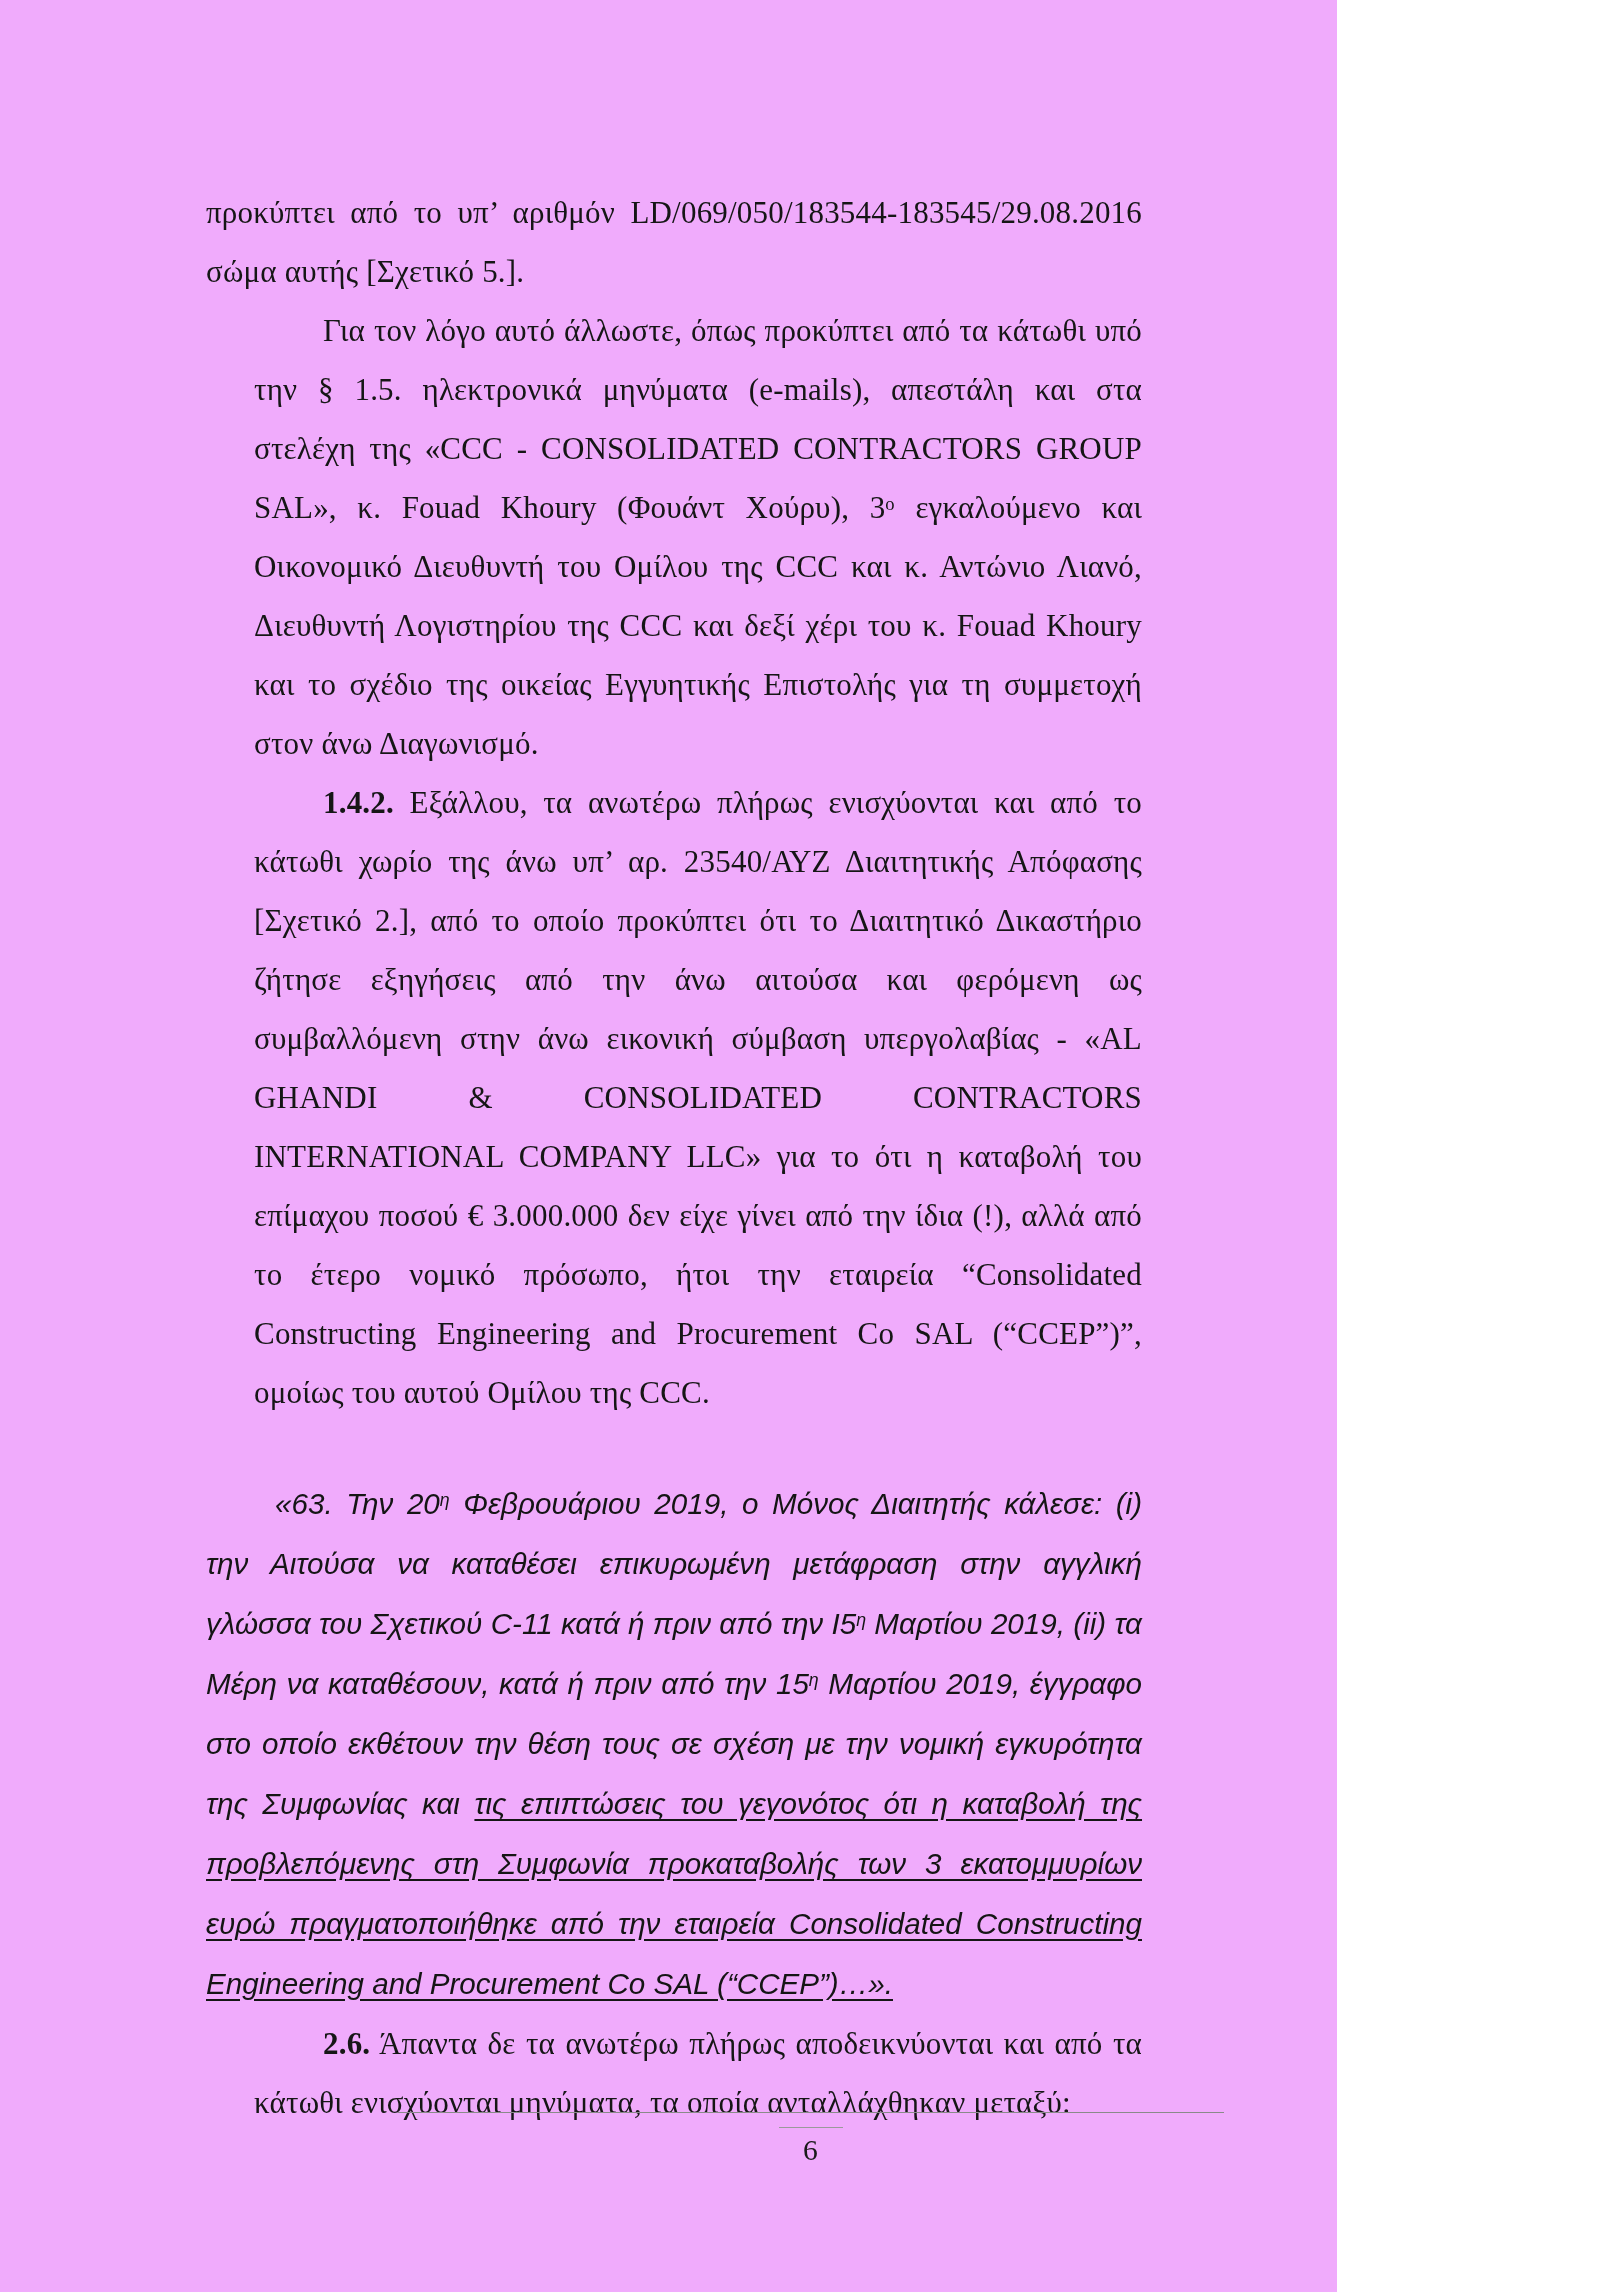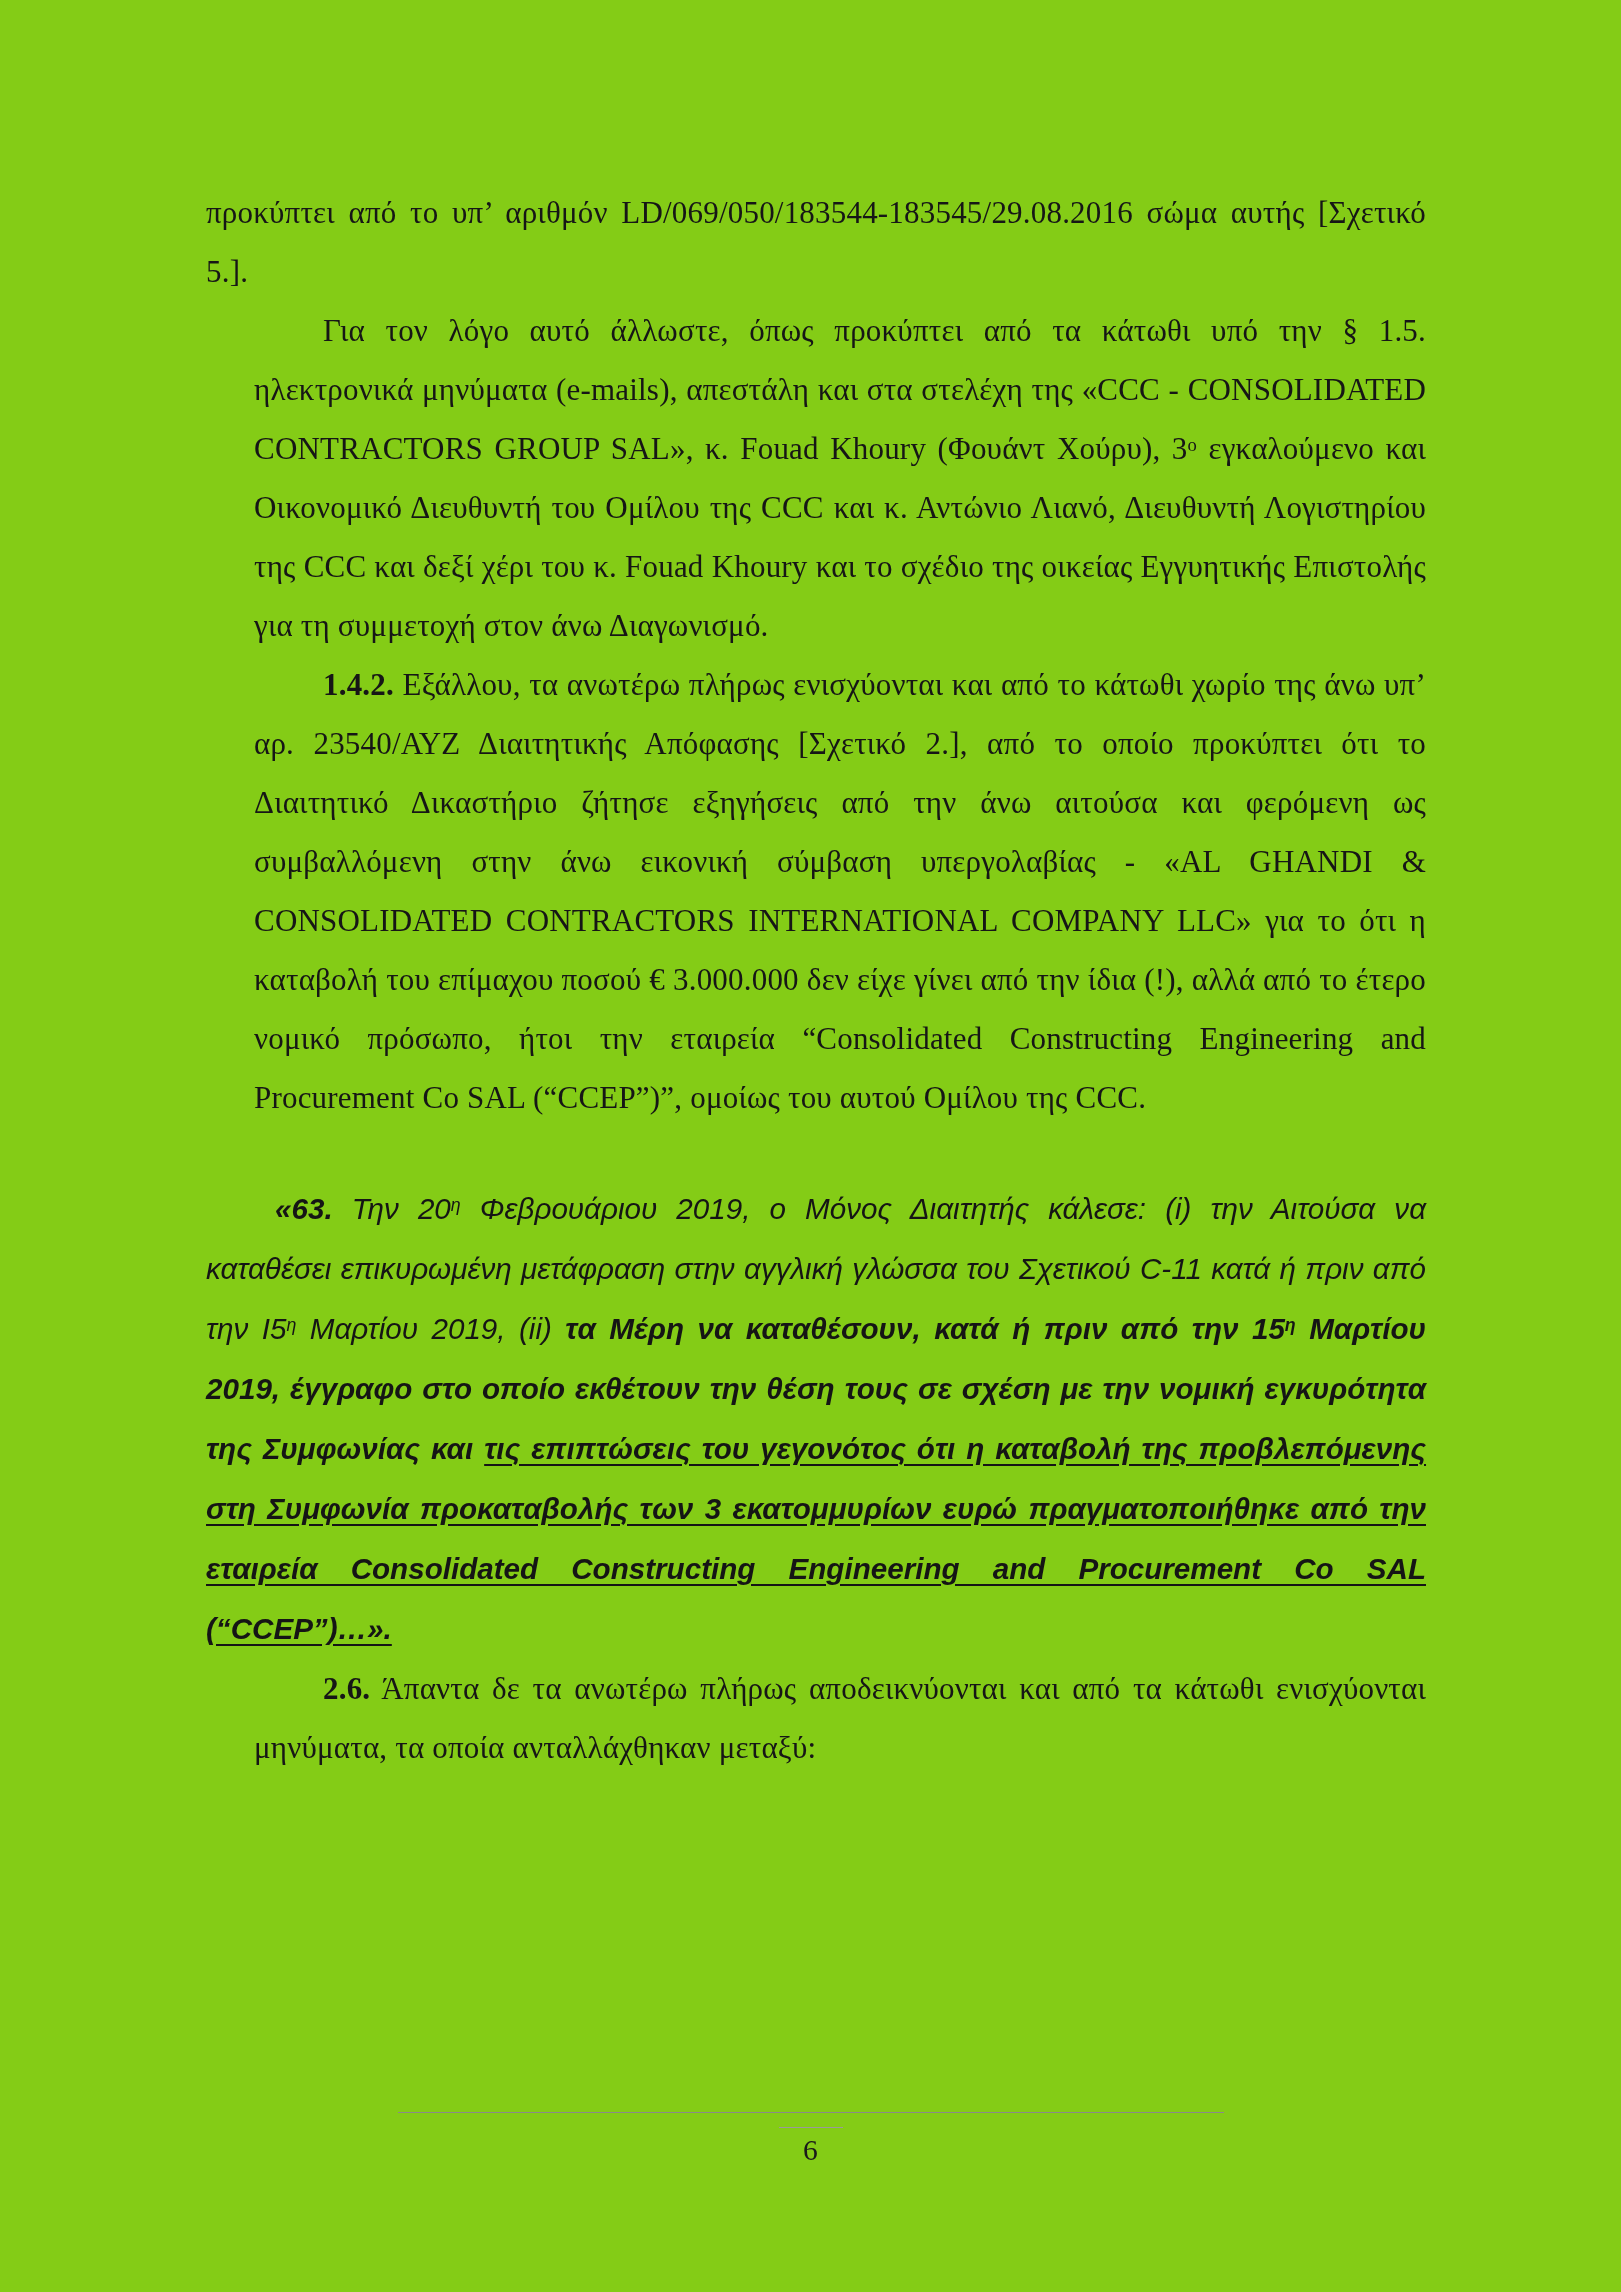--- a/index.html
+++ b/index.html
@@ -10,25 +10,25 @@
   body {
     width: 1621px;
     height: 2293px;
     position: relative;
     overflow: hidden;
     font-family: "Liberation Serif", serif;
     color: #161616;
   }
   .page {
     position: relative;
-    width: 1621px;
+    width: 1337px;
     height: 2293px;
     box-sizing: border-box;
     padding: 183px 195px 0 206px;
-    background: #84cc16;
+    background: #f0abfc;
   }
   .body-p {
     margin: 0;
     font-size: 31px;
     line-height: 59px;
     text-align: justify;
     text-align-last: left;
     letter-spacing: 0.2px;
   }
   .indent { text-indent: 69px; margin-left: 48px; }
@@ -37,21 +37,21 @@
     margin: 52px 0 0 0;
     font-family: "Liberation Sans", sans-serif;
     font-style: italic;
     font-size: 29.6px;
     line-height: 60px;
     text-align: justify;
     text-align-last: left;
     text-indent: 69px;
     color: #151515;
   }
-  .quote-p .bold { font-weight: bold; }
+  .quote-p .bold { font-weight: normal; }
   .underline { text-decoration: underline; text-underline-offset: 5.4px; }
   sup.sups {
     font-size: 0.6em;
     line-height: 0;
     position: relative;
     top: -0.45em;
     vertical-align: baseline;
   }
   .footer {
     position: absolute;

